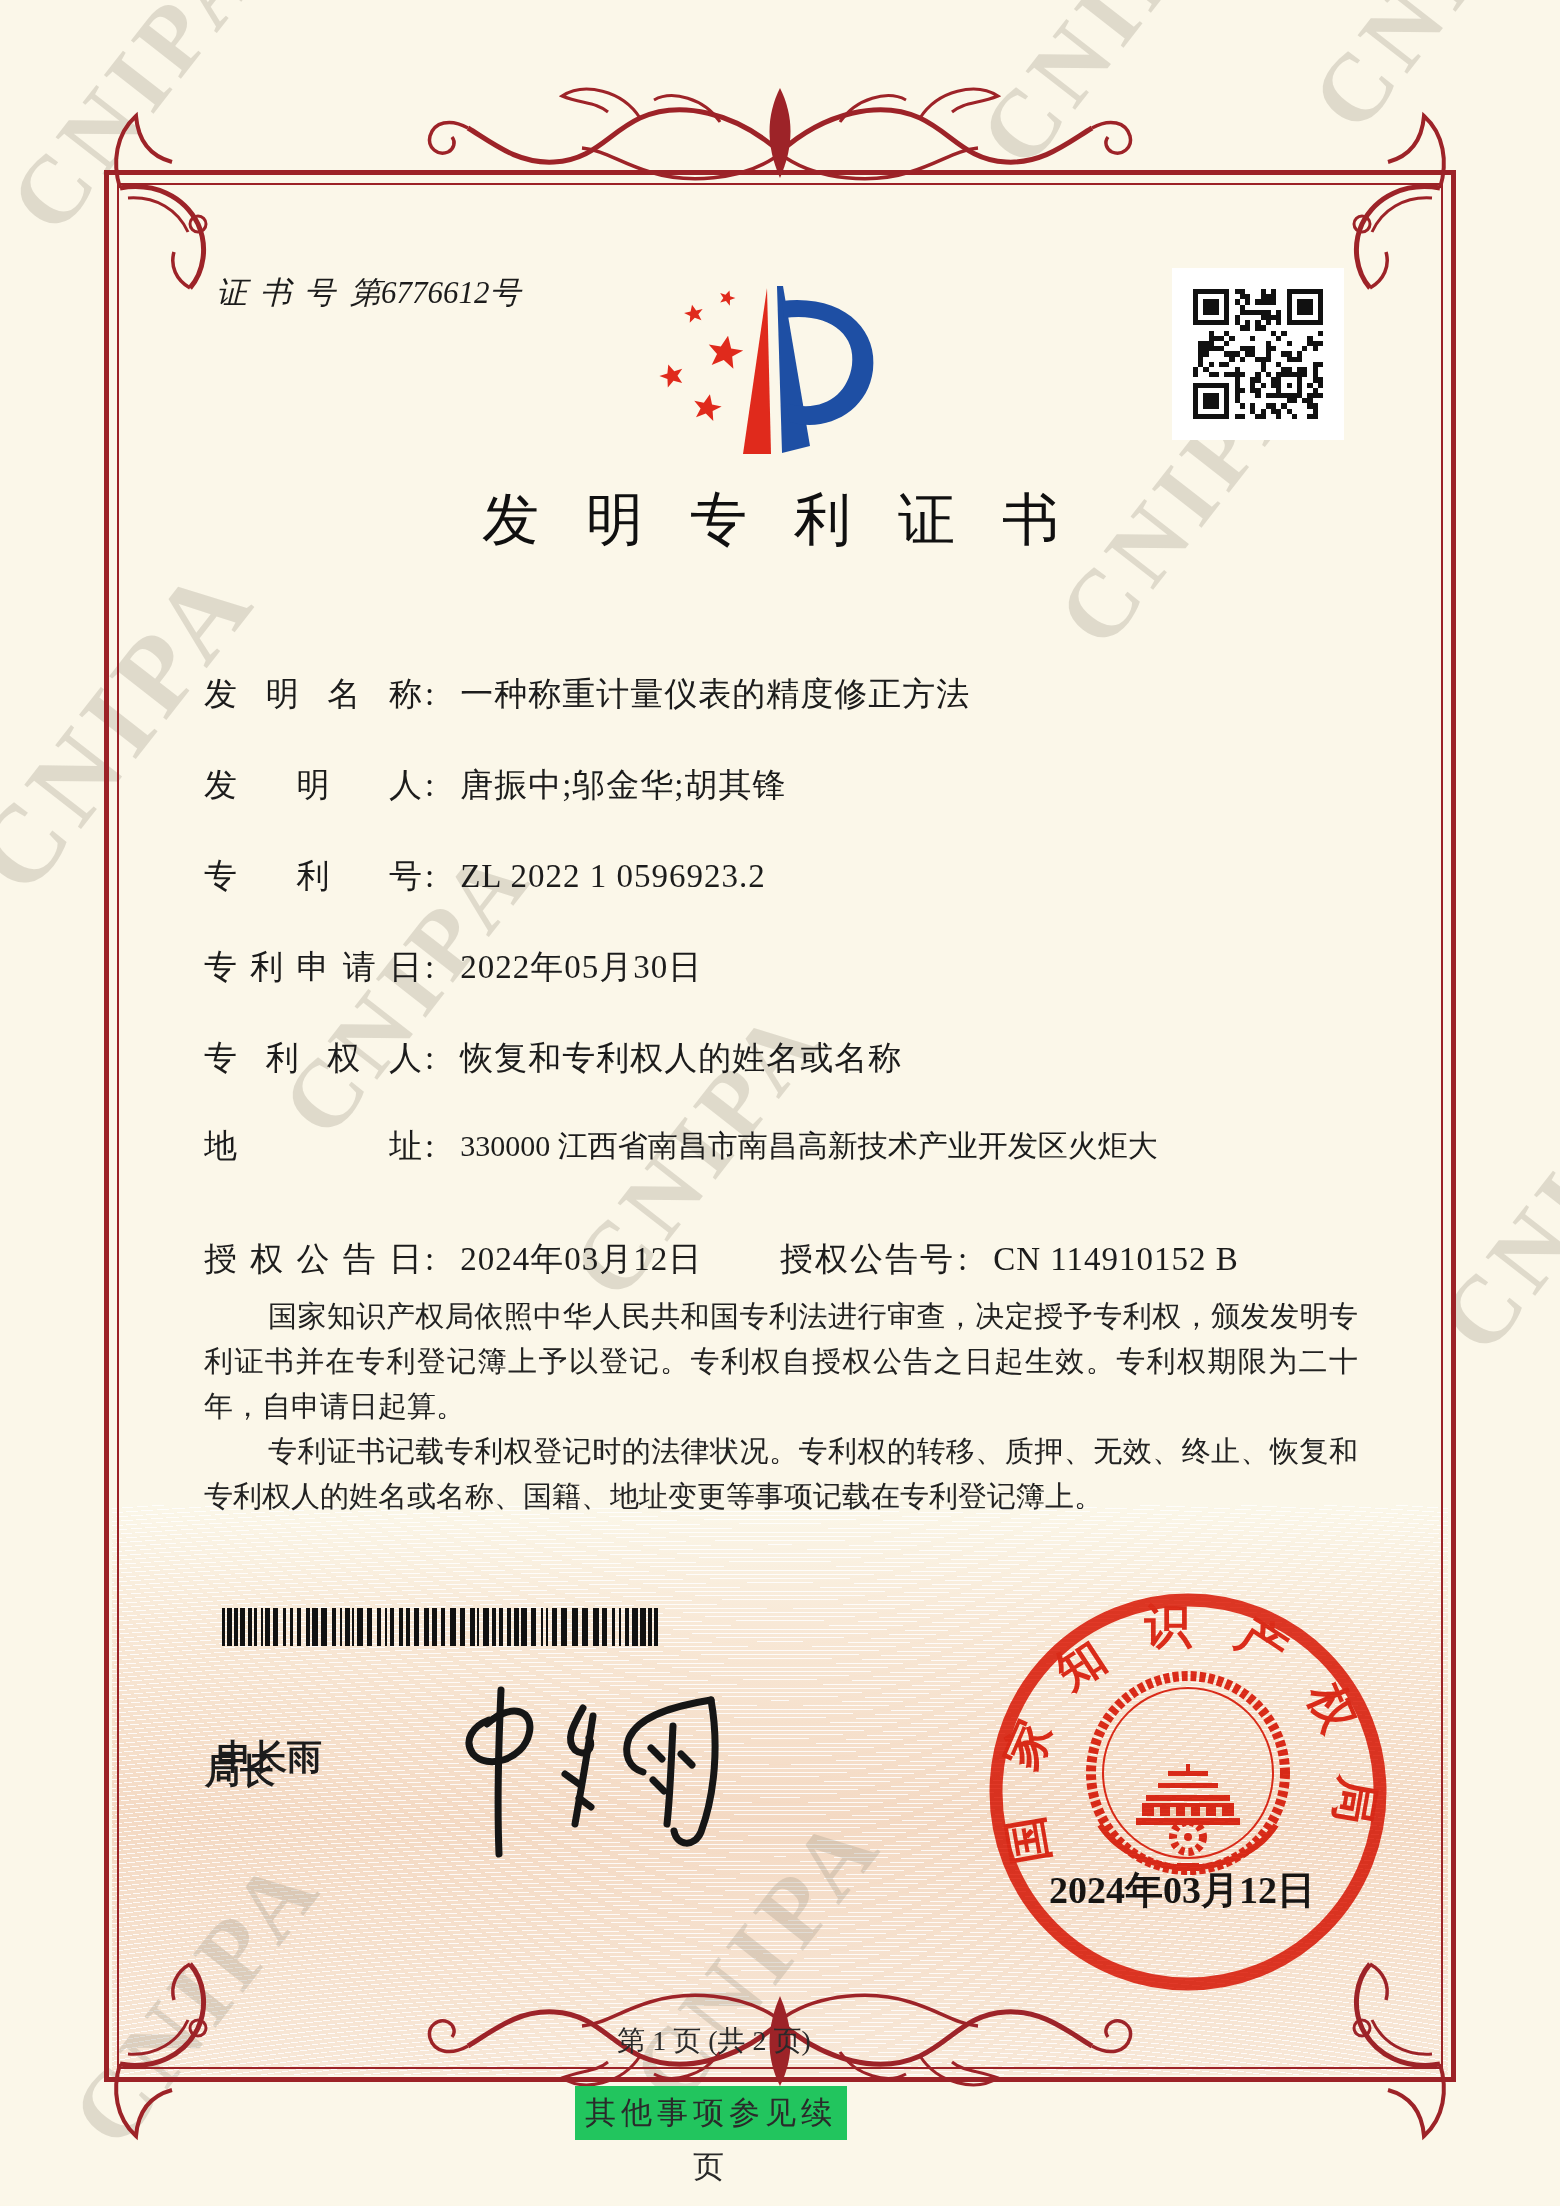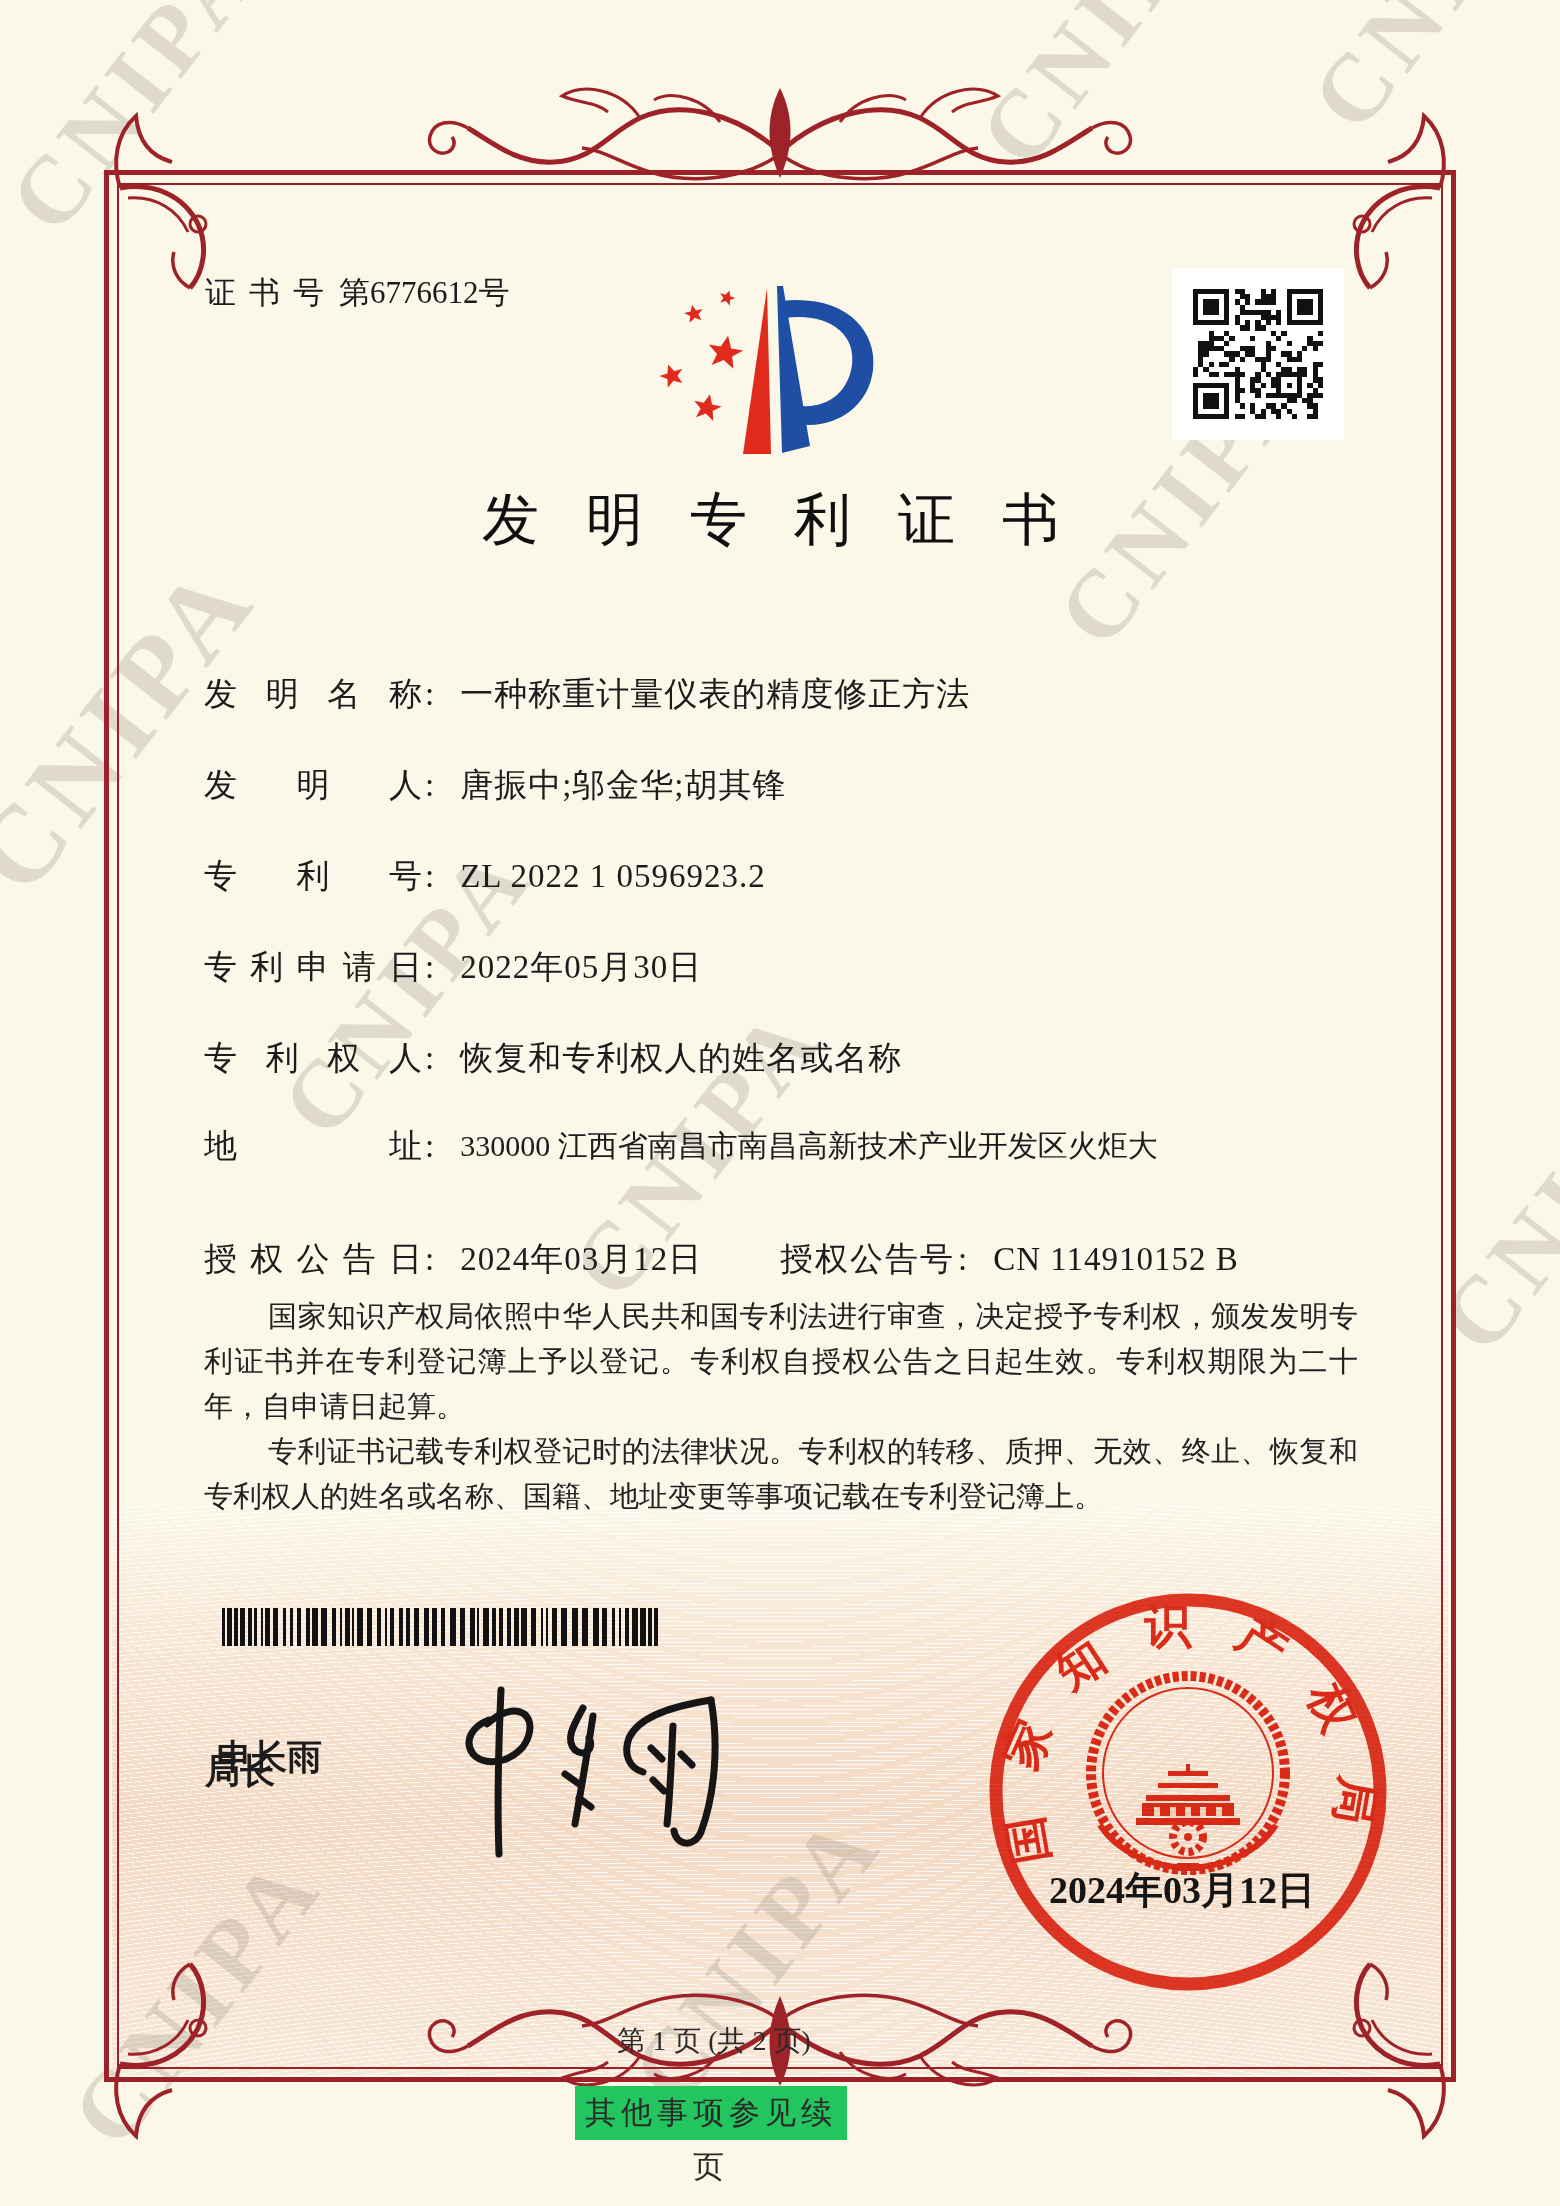--- a/index.html
+++ b/index.html
@@ -16,21 +16,21 @@
         rgba(255,255,255,.85) 0 2.5px, rgba(255,255,255,0) 2.5px 14px),
       linear-gradient(180deg, rgba(246,222,203,0) 0%, rgba(244,213,190,.45) 22%,
         rgba(241,206,181,.72) 55%, rgba(245,220,202,.55) 100%);}
   
   .frame-outer{position:absolute;left:104px;top:170px;width:1352px;height:1912px;
       border:5px solid #9c2227;box-sizing:border-box;z-index:3;}
   .frame-inner{position:absolute;left:117px;top:183px;width:1326px;height:1886px;
       border:2px solid #9c2227;box-sizing:border-box;z-index:3;}
   .orn{position:absolute;left:0;top:0;z-index:3;pointer-events:none;}
   
-  .cert-no{position:absolute;left:205px;top:272px;font-size:31px;z-index:4;}
+  .cert-no{position:absolute;left:216px;top:272px;font-size:31px;z-index:4;font-style:italic;}
   .cert-no .cn-label{letter-spacing:13px;}
   .cert-no .cn-number{margin-left:2px;}
   .logo{position:absolute;left:630px;top:256px;z-index:4;}
   .qr-box{position:absolute;left:1172px;top:268px;width:172px;height:172px;background:#ffffff;
       z-index:4;display:flex;align-items:center;justify-content:center;}
   .title{position:absolute;left:0;top:482px;width:100%;text-align:center;font-size:57px;
       letter-spacing:47px;padding-left:28px;box-sizing:border-box;color:#101010;z-index:4;}
   
   .frow{position:absolute;left:204px;z-index:4;font-size:33px;display:flex;align-items:flex-start;
       line-height:44px;white-space:nowrap;}

